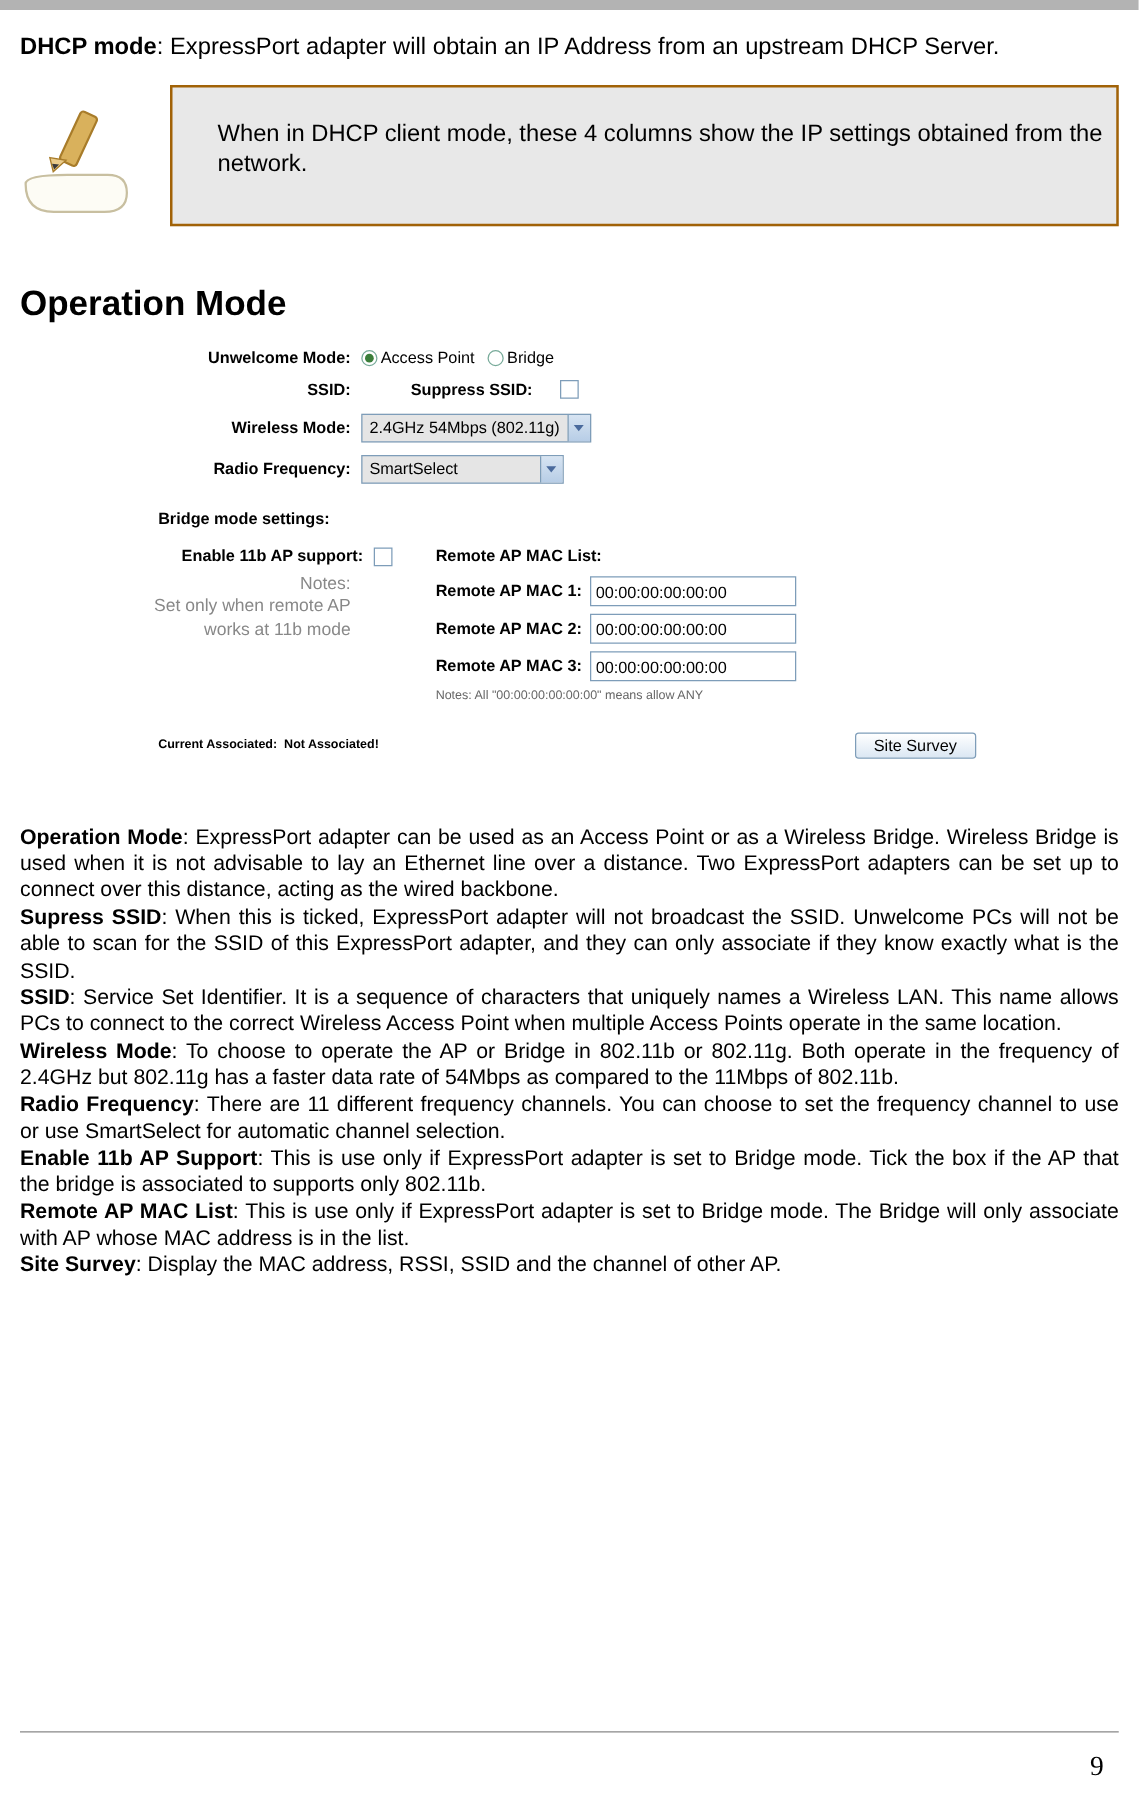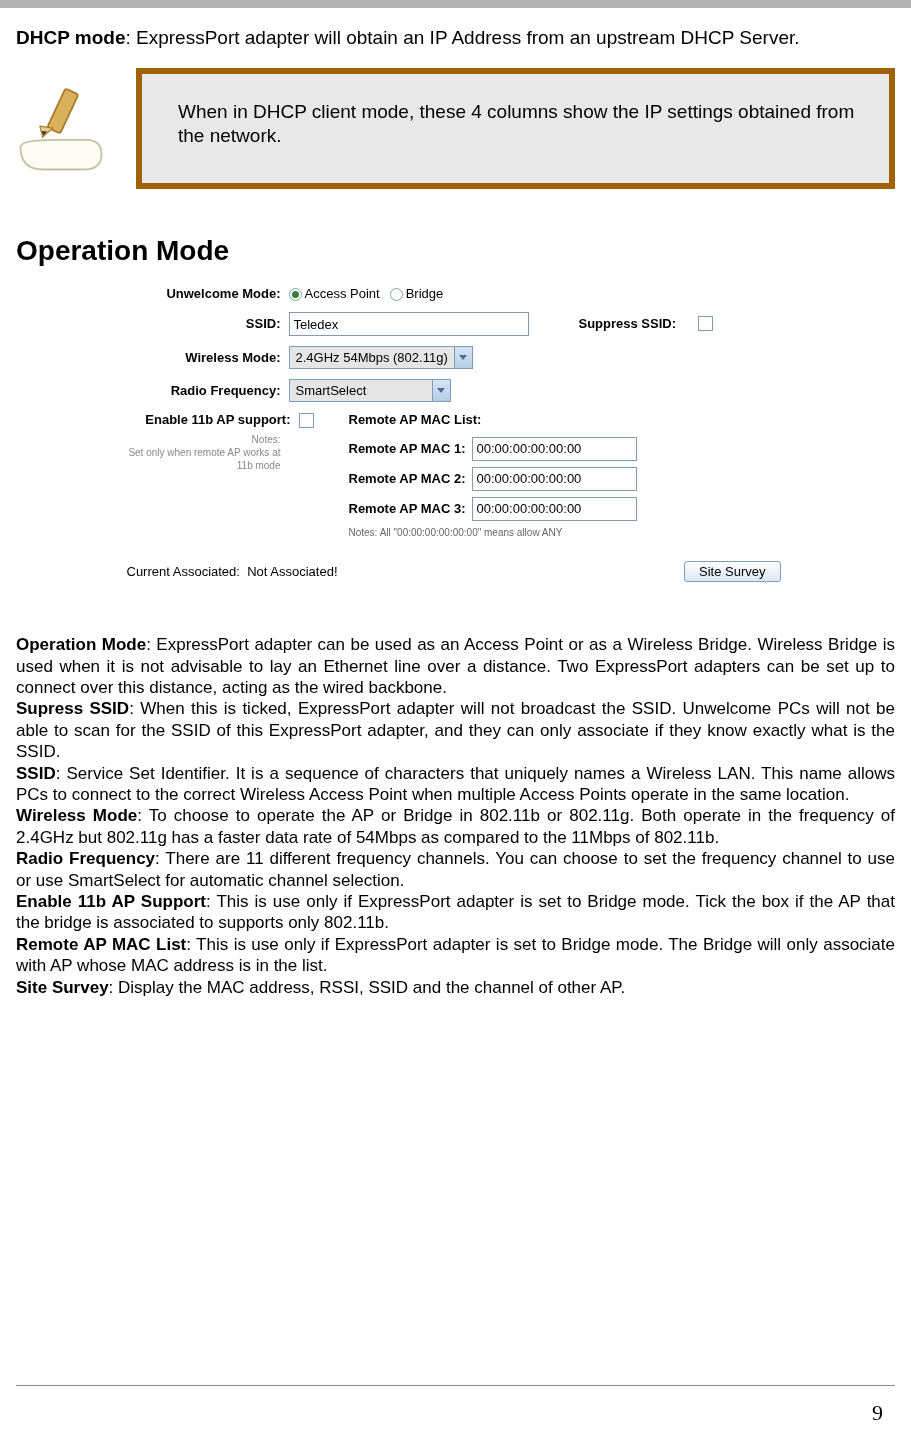--- a/index.html
+++ b/index.html
@@ -4,51 +4,51 @@
 <style>
   html,body{margin:0;padding:0;background:#fff;color:#000;font-family:Arial,Helvetica,sans-serif;font-size:19px;line-height:1.25}
   .page{width:911px;min-height:1442px;margin:0 auto;position:relative;box-sizing:border-box}
   .top-band{height:8px;background:#b3b3b3}
   .content{padding:18px 16px 0 16px}
   .p{margin:0 0 16px 0;text-align:justify}
   .b{font-weight:bold}
   .callout-row{display:flex;gap:0;margin:18px 0 44px 0;align-items:flex-start}
   .icon-wrap{width:120px;flex:0 0 auto;display:flex;align-items:flex-start;justify-content:flex-start;padding-top:16px}
   .note-icon-svg{width:90px;height:90px}
-  .callout{flex:1;border:6px solid #a16207;background:#e8e8e8;padding:26px 8px 34px 36px;font-size:19px;line-height:1.3}
+  .callout{flex:1;border:2px solid #a16207;background:#e8e8e8;padding:26px 8px 34px 36px;font-size:19px;line-height:1.3}
   h2{font-size:28px;font-weight:bold;margin:16px 0 18px 0}
   .screenshot-wrap{display:flex;justify-content:center;margin:0 0 52px 0}
   .ss{width:670px;background:#fff;font-size:13px;font-family:Verdana,Arial,sans-serif;color:#000}
   .ss-row{display:flex;align-items:center;margin-bottom:10px}
   .ss-label{width:160px;text-align:right;font-weight:bold;padding-right:8px;font-size:13px}
   .ss-val{display:flex;align-items:center;gap:10px}
   .ss-radio{display:inline-flex;align-items:center;gap:3px;font-weight:normal;font-size:13px}
   .radio{width:13px;height:13px;border:1px solid #7a9;border-radius:50%;background:#fff;box-sizing:border-box;position:relative;display:inline-block}
   .radio.on::after{content:"";position:absolute;left:2px;top:2px;width:7px;height:7px;border-radius:50%;background:#3a7e3a}
   .txtin{border:1px solid #7e9db9;background:#fff;padding:2px 4px;font-size:13px;font-family:inherit;color:#000;height:18px;box-sizing:content-box}
   .txtin.ssid{width:230px}
   .select{display:inline-flex;align-items:center;border:1px solid #7e9db9;background:#e5e5e5;height:21px}
   .select .sv{padding:2px 6px;font-size:13px;min-width:150px}
   .select .arrow{width:17px;height:21px;background:linear-gradient(#d7e4f2,#b7cde6);border-left:1px solid #7e9db9;display:flex;align-items:center;justify-content:center}
   .select .arrow::after{content:"";border-left:4px solid transparent;border-right:4px solid transparent;border-top:5px solid #4a6a9c}
   .select.rf .sv{min-width:130px}
   .chk{width:13px;height:13px;border:1px solid #7e9db9;background:#fff;display:inline-block}
   .ss-sup{display:flex;align-items:flex-start;gap:22px;margin-left:40px;font-weight:bold;font-size:13px}
   .ss-subhead{font-weight:bold;font-size:13px;margin:20px 0 14px 6px}
-  .ss-notes{font-size:10px;color:#888;text-align:right;width:160px;padding-right:8px;line-height:1.3;margin-top:-2px}
+  .ss-notes{font-size:14px;color:#888;text-align:right;width:160px;padding-right:8px;line-height:1.3;margin-top:-2px}
   .bridge-grid{display:flex;gap:18px}
   .bridge-left{width:210px}
   .bridge-right{flex:1}
   .bridge-left .ss-row{margin-bottom:6px}
   .maclbl{font-weight:bold;font-size:13px;margin-bottom:8px}
   .macrow{display:flex;align-items:center;gap:6px;font-weight:bold;font-size:13px;margin-bottom:6px}
   .macin{width:155px}
   .macnote{font-size:10px;color:#666;margin-left:0;margin-top:2px}
   .assoc-row{display:flex;align-items:center;justify-content:space-between;margin-top:22px;padding:0 10px 0 6px}
-  .assoc-txt{font-weight:normal;font-size:13px}
+  .assoc-txt{font-weight:bold;font-size:10px}
   .btn{border:1px solid #7e9db9;background:linear-gradient(#fff,#dbe7f3);padding:2px 14px;font-size:13px;border-radius:3px;cursor:pointer}
   .body-text{font-size:17px;line-height:1.26;text-align:justify}
   .body-text p{margin:0}
   .footer{position:absolute;bottom:16px;right:28px;font-family:"Times New Roman",serif;font-size:22px}
   .hr-bottom{position:absolute;bottom:56px;left:16px;right:16px;height:1px;background:#888}
 </style>
 </head>
 <body>
 
 <div class="page">
@@ -88,21 +88,20 @@
             <span class="ss-radio">
                 <span class="radio"></span>
                 <span>Bridge</span>
               </span>
           </div>
         </div>
 
         <div class="ss-row">
           <div class="ss-label">SSID:</div>
           <div class="ss-val" style="flex:1">
-            <input class="txtin ssid" value="Teledex" style="">
             <span class="ss-sup">
               <span>Suppress SSID:</span>
               <span class="chk"></span>
             </span>
           </div>
         </div>
 
         <div class="ss-row">
           <div class="ss-label">Wireless Mode:</div>
           <div class="ss-val">
@@ -116,20 +115,21 @@
         <div class="ss-row">
           <div class="ss-label">Radio Frequency:</div>
           <div class="ss-val">
             <span class="select rf">
                 <span class="sv">SmartSelect</span>
                 <span class="arrow"></span>
               </span>
           </div>
         </div>
 
+        <div class="ss-subhead">Bridge mode settings:</div>
 
         <div class="bridge-grid">
           <div class="bridge-left">
             <div class="ss-row">
               <div class="ss-label" style="width:170px">Enable 11b AP support:</div>
               <span class="chk"></span>
             </div>
             <div class="ss-notes">
               <div>Notes:</div>
               <div>Set only when remote AP works at 11b mode</div>

